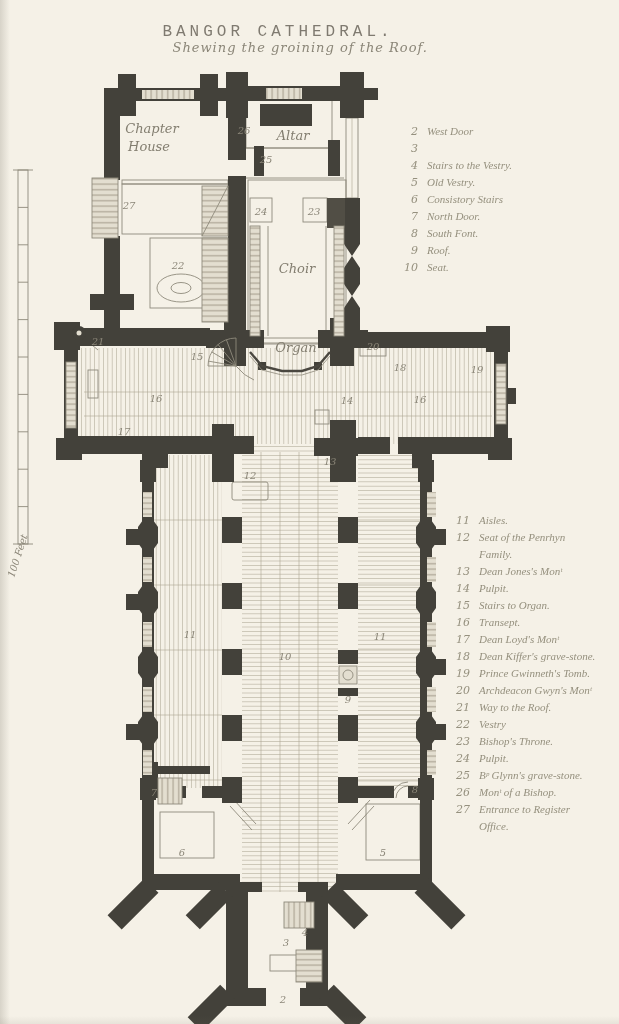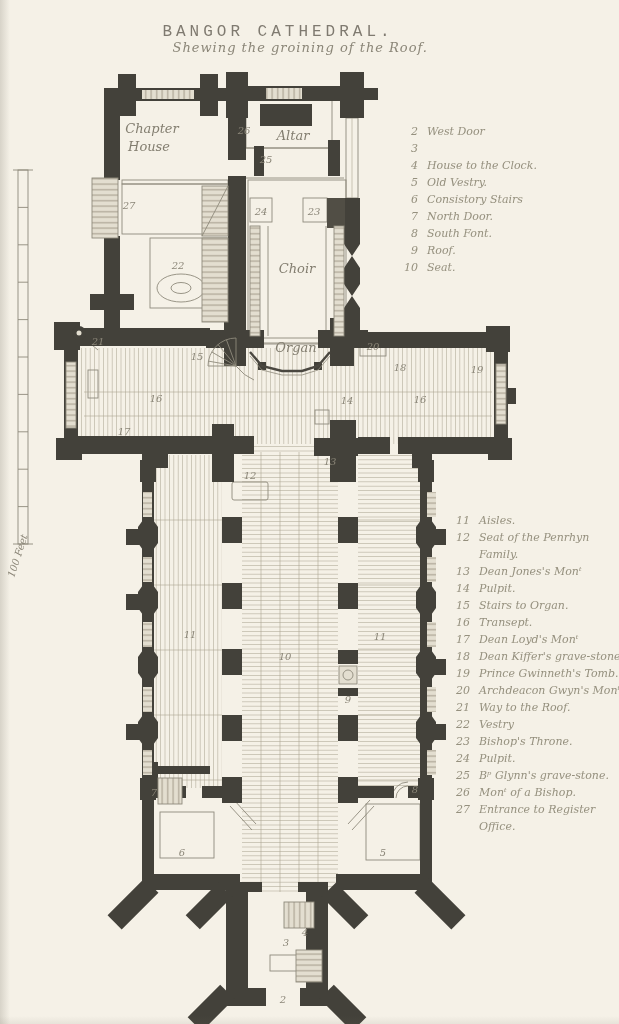--- a/index.html
+++ b/index.html
@@ -11,21 +11,21 @@
         background:linear-gradient(0deg,rgba(110,105,92,.10),rgba(110,105,92,0));pointer-events:none;}
   .title{position:absolute;left:128px;top:12px;width:300px;text-align:center;z-index:2;
         font-size:16px;letter-spacing:4px;color:#7f7a70;font-weight:normal;font-family:Liberation Mono, monospace;}
   .subtitle{position:absolute;left:128px;top:40px;width:300px;text-align:right;z-index:2;
         font-style:italic;font-size:13px;letter-spacing:1px;color:#8b8678;}
   .legend{position:absolute;z-index:2;color:#95907e;font-style:italic;font-size:11px;line-height:17px;}
   .legend-top{left:402px;top:123px;}
   .legend-bottom{left:454px;top:512px;}
   .legend-item{display:flex;align-items:flex-start;}
   .lnum{flex:none;width:16px;text-align:right;margin-right:9px;}
-  .llab{width:150px;white-space:pre-line;}
+  .llab{width:150px;white-space:pre-line;font-family:Liberation Serif, serif;}
   svg{position:absolute;left:0;top:0;}
   .wall{fill:#43413a;}
   .wall2{fill:#514e45;}
   .thin{fill:none;stroke:#8f8a7c;stroke-width:0.9;}
   .thin2{fill:none;stroke:#aba591;stroke-width:0.6;}
   .lite{fill:#e3ded0;}
   .room-label{font-family:"DejaVu Serif","Liberation Serif",serif;font-style:italic;font-size:13px;
         fill:#837e70;text-anchor:middle;}
   .plan-num{font-family:"DejaVu Serif","Liberation Serif",serif;font-style:italic;font-size:10px;
         fill:#8b8678;text-anchor:middle;}
@@ -356,21 +356,21 @@
   <div class="legend legend-top">
       <div class="legend-item">
         <span class="lnum">2</span>
         <span class="llab">West Door</span>
       </div>
       <div class="legend-item">
         <span class="lnum">3</span>
       </div>
       <div class="legend-item">
         <span class="lnum">4</span>
-        <span class="llab">House to the Clock.</span>
+        <span class="llab">Stairs to the Vestry.</span>
       </div>
       <div class="legend-item">
         <span class="lnum">5</span>
         <span class="llab">Old Vestry.</span>
       </div>
       <div class="legend-item">
         <span class="lnum">6</span>
         <span class="llab">Consistory Stairs</span>
       </div>
       <div class="legend-item">

